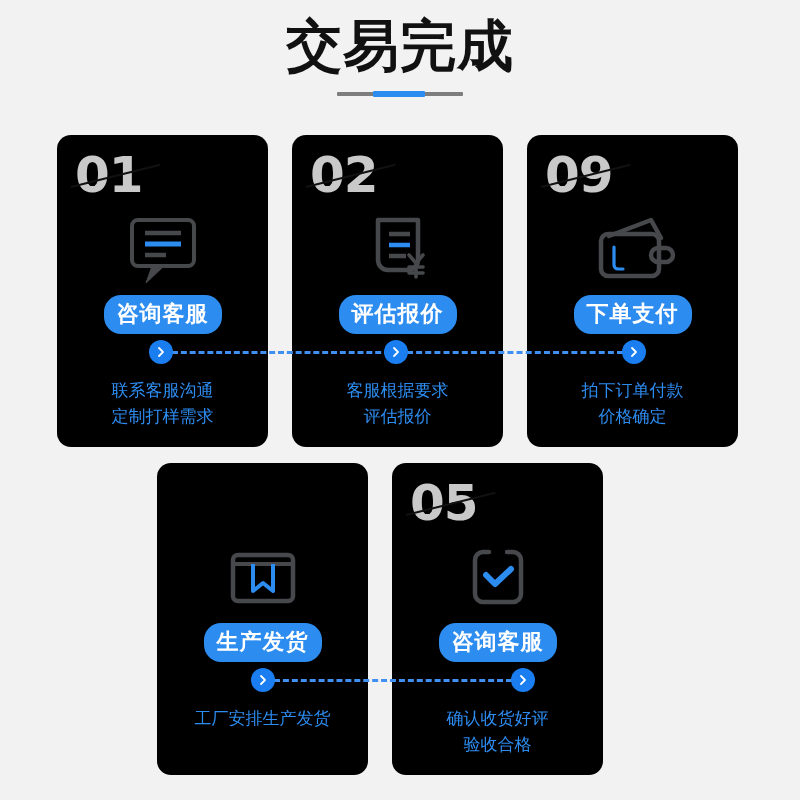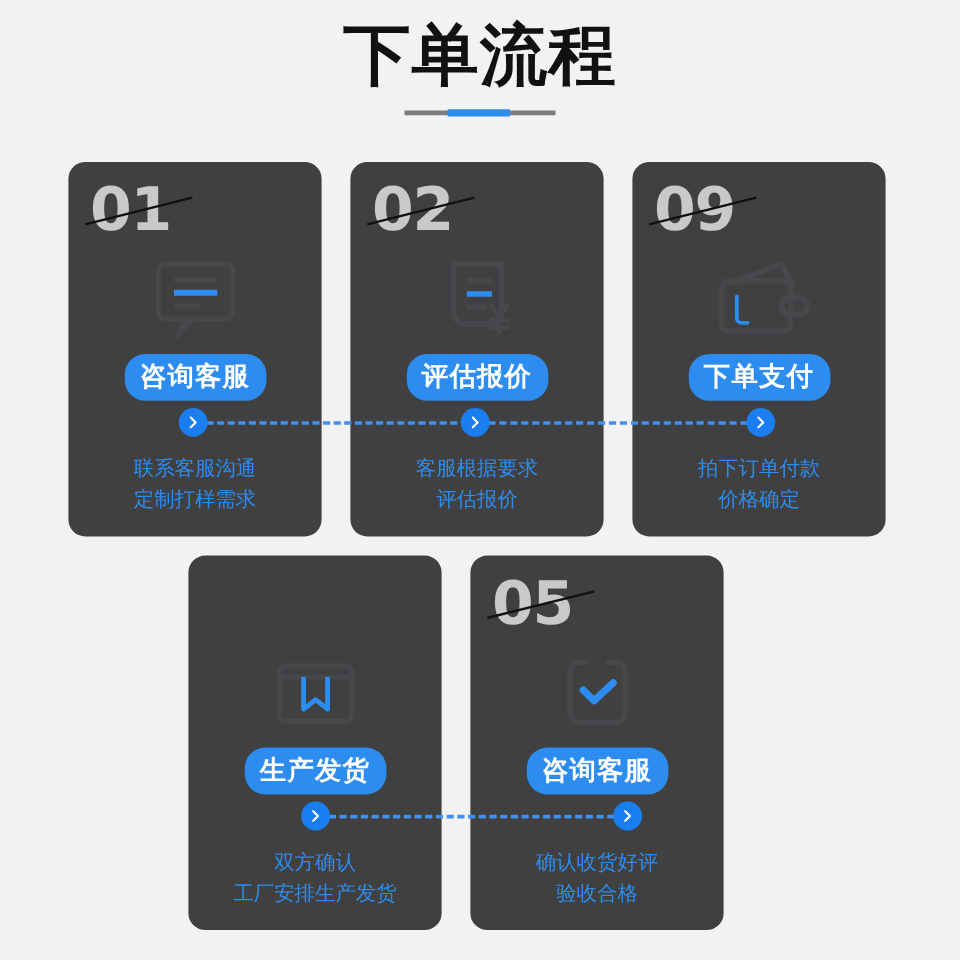--- a/index.html
+++ b/index.html
@@ -61,21 +61,21 @@
     position: absolute;
     display: flex;
   }
   .row-1 { top: 135px; left: 57px; }
   .row-2 { top: 463px; left: 157px; }
 
   .card {
     position: relative;
     width: 211px;
     height: 312px;
-    background: #404040;
+    background: #000000;
     border-radius: 14px;
     margin-right: 24px;
     box-sizing: border-box;
   }
   .card:last-child { margin-right: 0; }
 
   
   .step-num {
     position: absolute;
     left: 14px;
@@ -181,21 +181,21 @@
 
   
   .ico { display: block; }
 </style>
 </head>
 <body>
 
 <div class="page">
 
   <div class="header">
-    <div class="page-title">下单流程</div>
+    <div class="page-title">交易完成</div>
     <div class="title-underline">
       <div class="seg"></div>
     </div>
   </div>
 
   <div class="row row-1">
 
     <div class="card">
       <div class="step-num">
         <div class="digits">01</div>
@@ -280,21 +280,20 @@
         <svg class="ico" width="76" height="62" viewBox="0 0 76 62">
           <rect x="8" y="8" width="60" height="46" rx="5" ry="5" fill="none" stroke="#46484b" stroke-width="4.5"></rect>
           <line x1="8" y1="17" x2="68" y2="17" stroke="#46484b" stroke-width="4"></line>
           <path d="M28 17 L28 44 L38 36 L48 44 L48 17" fill="none" stroke="#2d8cf0" stroke-width="4" stroke-linejoin="round"></path>
         </svg>
       </div>
       <div class="badge-wrap">
         <div class="badge">生产发货</div>
       </div>
       <div class="desc">
-        <div>双方确认</div>
         <div>工厂安排生产发货</div>
       </div>
     </div>
 
     <div class="card">
       <div class="step-num">
         <div class="digits">05</div>
         <div class="slash"></div>
       </div>
       <div class="icon-wrap">

